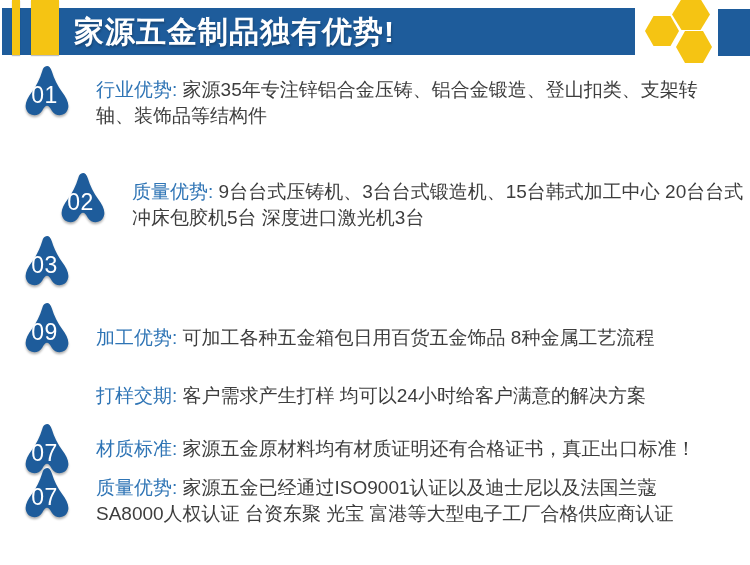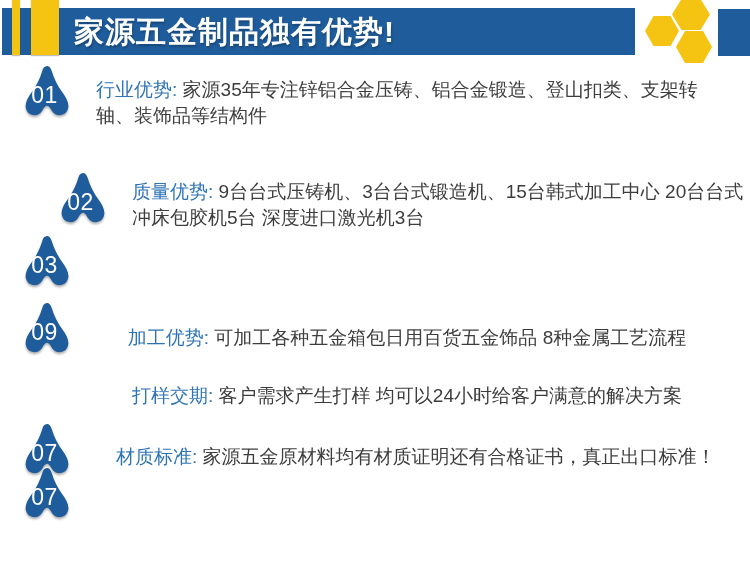--- a/index.html
+++ b/index.html
@@ -32,23 +32,23 @@
     color:#ffffff;font-size:23px;letter-spacing:0.5px;
   }
   .text{
     position:absolute;left:96px;margin:0;width:622px;
     font-size:19px;line-height:26px;color:#3D3D3D;
   }
   .label{color:#2E74B5;}
   .item-1{top:65px;}  .item-1 .text{top:12px;}
   .item-2{top:172px;margin-left:36px;} .item-2 .text{top:7px;}
   .item-3{top:235px;} .item-3 .text{top:8px;}
-  .item-4{top:302px;} .item-4 .text{top:23px;text-align:center;}
-  .item-5{top:362px;} .item-5 .text{top:21px;text-align:center;}
-  .item-6{top:423px;} .item-6 .text{top:21px;margin-left:20px;}
+  .item-4{top:302px;} .item-4 .text{top:23px;}
+  .item-5{top:362px;} .item-5 .text{top:21px;}
+  .item-6{top:423px;} .item-6 .text{top:13px;}
   .item-7{top:467px;padding-left:24px;} .item-7 .text{top:8px;}
 </style>
 </head>
 <body>
 
 <div class="page">
 
   <div class="banner">
     <h1 class="banner-title">家源五金制品独有优势!</h1>
   </div>
@@ -114,16 +114,17 @@
       <p class="text"><span class="label">材质标准:</span><span class="body"> 家源五金原材料均有材质证明还有合格证书，真正出口标准！</span></p>
     </div>
 
     <div class="item item-7">
       <div class="badge">
         <svg viewBox="0 0 100 92" preserveAspectRatio="none">
           <path fill="#1E5C9B" d="M46.5,3 C51,-0.5 55.5,2.5 58,10.5 C61.5,22.5 68,36 75.5,46.5 C83,57 88,67 84.5,76 C80.5,87.5 65,89.5 58,78 C52,66.5 48,66.5 42,78 C35,89.5 19.5,87.5 15.5,76 C12,67 17,57 24.5,46.5 C32,36 38.5,22.5 42,10.5 C43.5,4.8 44.8,4.2 46.5,3 Z"></path>
         </svg>
         <span class="num">07</span>
       </div>
+      <p class="text"><span class="label">质量优势:</span><span class="body">  家源五金已经通过ISO9001认证以及迪士尼以及法国兰蔻SA8000人权认证 台资东聚 光宝 富港等大型电子工厂合格供应商认证</span></p>
     </div>
 
   </section>
 </div>
 
 </body></html>

